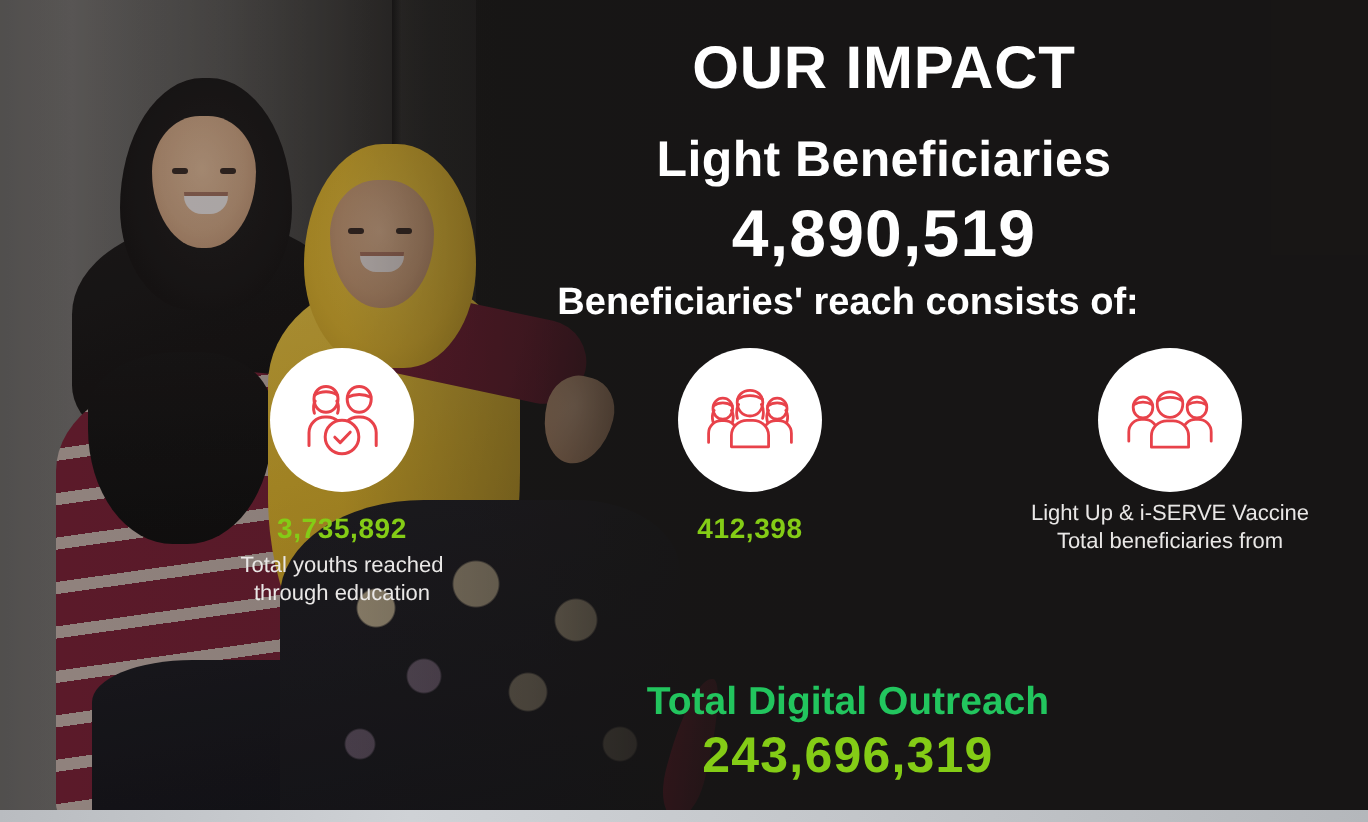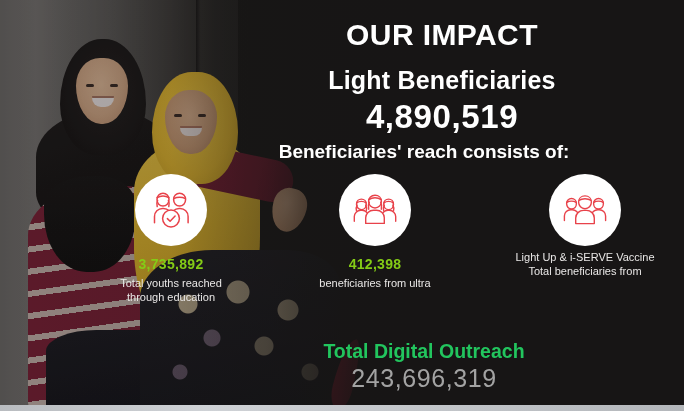--- a/index.html
+++ b/index.html
@@ -250,23 +250,23 @@
   .outreach-label {
     position: absolute; left: 204px; top: 340px; width: 440px;
     text-align: center;
     color: #22c55e;
     font-size: 19.5px;
     font-weight: bold;
   }
   .outreach-num {
     position: absolute; left: 204px; top: 364px; width: 440px;
     text-align: center;
-    color: #a3a3a3;
+    color: #84cc16;
     font-size: 25px;
-    font-weight: normal;
+    font-weight: bold;
     letter-spacing: .6px;
   }
 </style>
 </head>
 <body>
 
 <div class="stage">
 
   <div class="photo-layer">
     <div class="wall"></div>
@@ -349,21 +349,20 @@
             <path d="M30.5 32.2v-4.6c0-3.5 2.9-6.3 6.4-6.3h1.4c3.5 0 6.4 2.8 6.4 6.3v4.6"></path>
 
             <path d="M17.6 12.3c0-3.5 2.6-6.1 6.4-6.1s6.4 2.6 6.4 6.1c0 3.8-2.7 6.7-6.4 6.7s-6.4-2.9-6.4-6.7z" fill="#ffffff"></path>
             <path d="M17.9 10.6c1.7-1.2 3.8-1.8 6.1-1.8s4.4.6 6.1 1.8"></path>
             <path d="M18.3 13.2c-1 1.8-1.2 4.6-.6 7M29.7 13.2c1 1.8 1.2 4.6.6 7"></path>
             <path d="M14.7 34.4v-5.6c0-4.2 3.5-7.6 7.8-7.6h3c4.3 0 7.8 3.4 7.8 7.6v5.6z" fill="#ffffff"></path>
           </svg>
         </div>
         <div class="stat-num">412,398</div>
         <div class="stat-cap">
-          <div>beneficiaries from ultra</div>
         </div>
       </div>
 
       <div class="stat stat-3">
         <div class="circle">
           <svg width="48" height="42" viewBox="0 0 48 42" fill="none" stroke="#e8424a" stroke-width="1.4" stroke-linecap="round" stroke-linejoin="round">
 
             <path d="M5.6 14.6c0-2.9 2.1-5.1 4.9-5.1s4.9 2.2 4.9 5.1c0 3.1-2.1 5.4-4.9 5.4s-4.9-2.3-4.9-5.4z"></path>
             <path d="M5.8 13.4c1.4-.8 3-1.3 4.7-1.3s3.3.5 4.7 1.3"></path>
             <path d="M3.4 31.6V27c0-3.5 2.9-6.3 6.4-6.3h1.4c3.5 0 6.4 2.8 6.4 6.3v4.6"></path>

